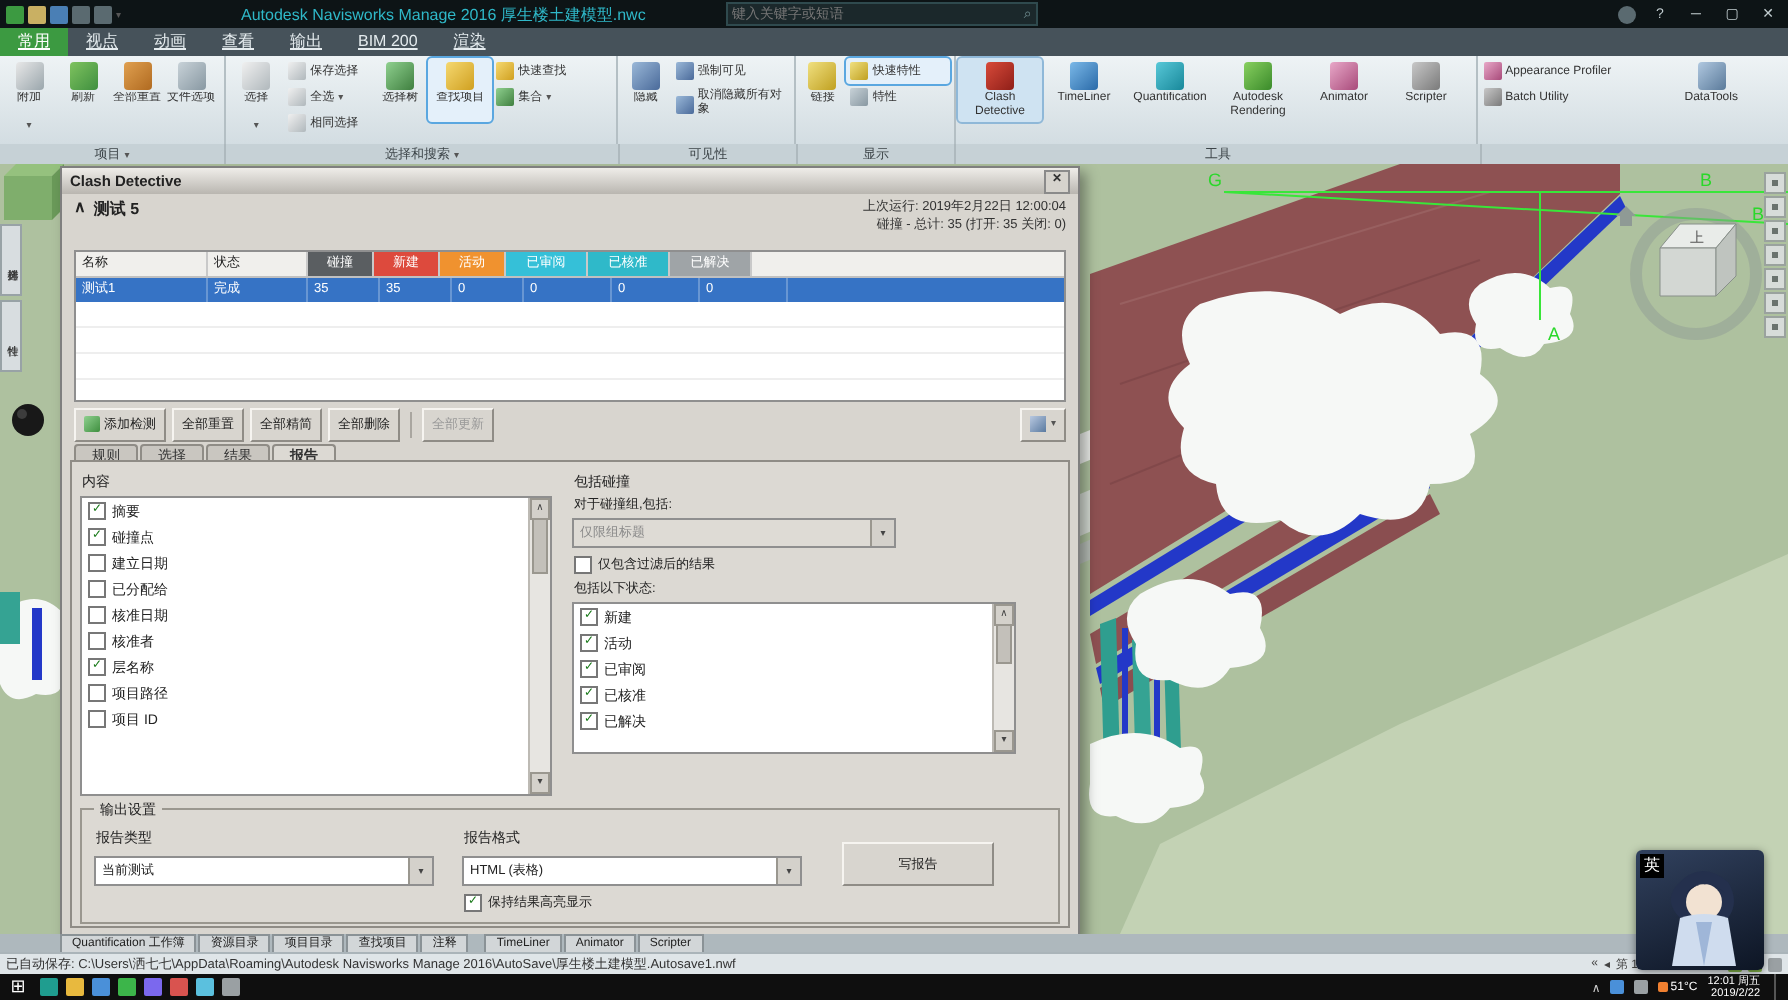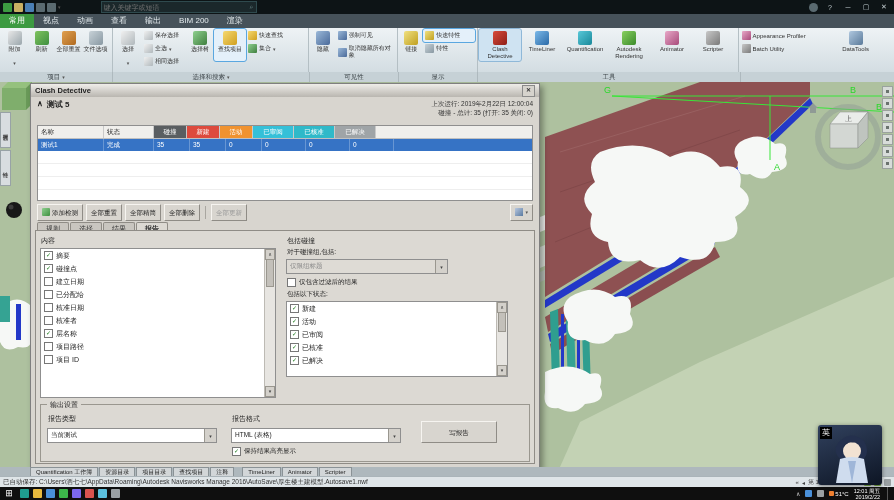--- a/index.html
+++ b/index.html
@@ -21,21 +21,21 @@
   .tb-search input{flex:1;background:transparent;border:none;outline:none;color:#7f9ea1;
                    font-size:7px;font-family:inherit;height:9px;padding:0;}
   .tb-search .glyph{color:#6d8a8d;font-size:7px;}
   .tb-right{margin-left:auto;display:flex;align-items:center;gap:6px;margin-right:4px;color:#9fb3b6;}
   .tb-right .wc{font-size:7px;color:#c2cdd0;width:12px;text-align:center;}
   .signin{width:9px;height:9px;border-radius:50%;background:#5a6a70;}
 
   
   .ribbon-tabs{position:absolute;top:14px;left:0;width:894px;height:14px;background:#46525a;
                display:flex;font-size:8px;color:#e4ebee;z-index:60;}
-  .rtab{padding:0 9px;line-height:14px;}
+  .rtab{padding:0 9px;line-height:14px;text-decoration:underline;}
   .rtab.active{background:#3c9a41;color:#fff;}
 
   
   .ribbon{position:absolute;top:28px;left:0;width:894px;height:44px;
           background:linear-gradient(#eef3f5,#d3dde2);display:flex;z-index:60;}
   .rgroup{display:flex;align-items:flex-start;border-right:1px solid #b4bfc4;padding:1px 1px;}
   .rbtn{display:flex;flex-direction:column;align-items:center;padding-top:1px;border-radius:2px;}
   .rbtn.hl{outline:1px solid #5aa7e0;background:#e4f0fa;}
   .rbtn.pressed{background:#cfe3f2;outline:1px solid #8fb8d8;}
   .ric{width:14px;height:14px;border-radius:2px;margin:1px 0;}
@@ -174,20 +174,21 @@
 
   <div class="titlebar">
     <div class="qat">
       <span class="qic app"></span>
       <span class="qic open"></span>
       <span class="qic save"></span>
       <span class="qic undo"></span>
       <span class="qic redo"></span>
       <span class="mini-caret">▾</span>
     </div>
+    <span class="tb-title">Autodesk Navisworks Manage 2016  厚生楼土建模型.nwc</span>
     <div class="tb-search">
       <input placeholder="键入关键字或短语" style="">
       <span class="glyph">⌕</span>
     </div>
     <div class="tb-right">
       <span class="signin"></span>
       <span class="wc">?</span>
       <span class="wc">─</span>
       <span class="wc">▢</span>
       <span class="wc">✕</span>

